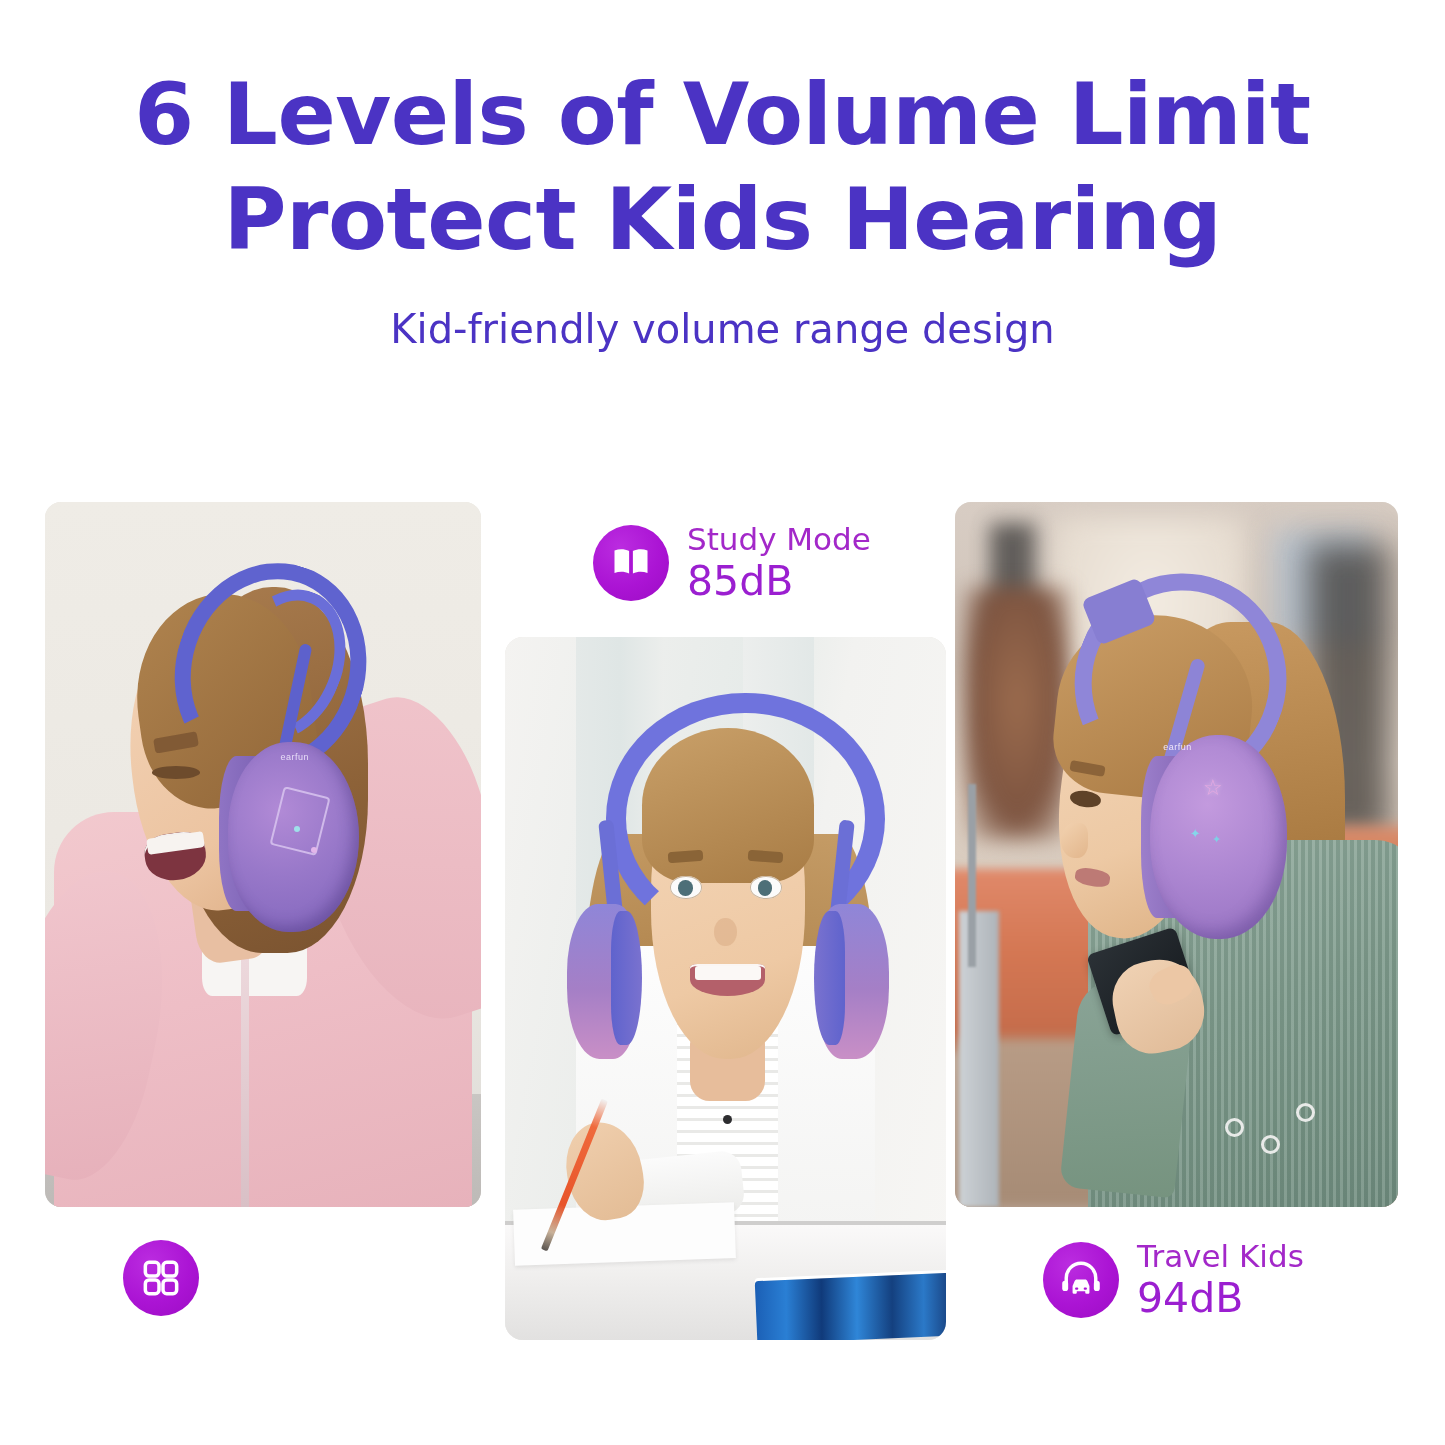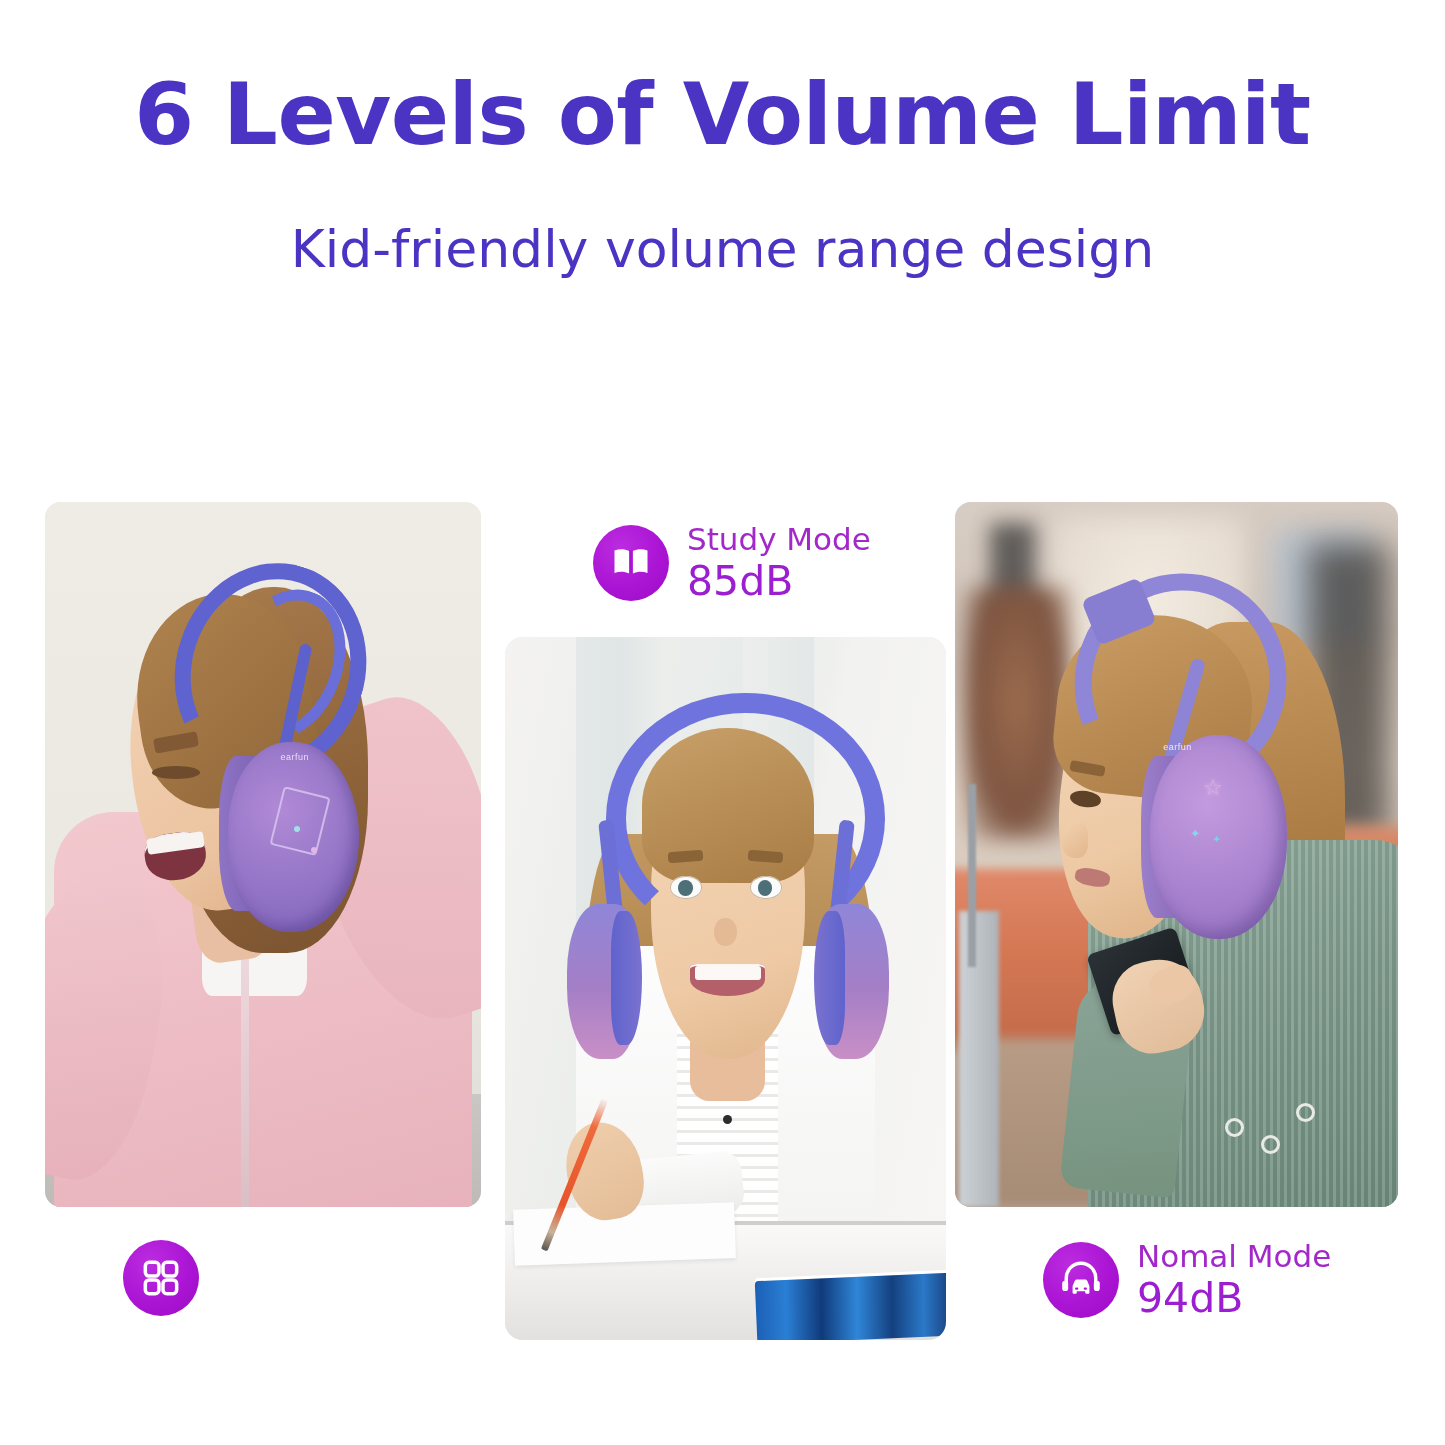--- a/index.html
+++ b/index.html
@@ -41,23 +41,23 @@
     paint-order: stroke fill;
     text-shadow:
        0 0 2px #ffffff;
   }
   .headline .line {
     display: block;
   }
   .subtitle {
     font-family: "DejaVu Sans", sans-serif;
     font-weight: 400;
-    font-size: 52px;
+    font-size: 40px;
     color: #4b33c4;
-    margin: 52px 0 0 0;
+    margin: 34px 0 0 0;
     -webkit-text-stroke: 6px #ffffff;
     paint-order: stroke fill;
   }
 
   
   .photo {
     position: absolute;
     border-radius: 16px;
     overflow: hidden;
     background: #e9e6e1;
@@ -591,20 +591,21 @@
   }
 </style>
 </head>
 <body>
 
 <div id="poster">
 
   <div class="headline-block">
     <h1 class="headline">
       <span class="line">6 Levels of Volume Limit</span>
+      <span class="line">Protect Kids Hearing</span>
     </h1>
     <p class="subtitle">Kid-friendly volume range design</p>
   </div>
 
   <div class="photo photo-left">
     <div class="scene">
       <div class="l-bg"></div>
       <div class="l-sofa"></div>
       <div class="l-cushion"></div>
       <div class="l-cushion2"></div>
@@ -746,18 +747,18 @@
       <svg width="46" height="46" viewBox="0 0 24 24" fill="none" aria-hidden="true">
         <path d="M4.3 13.2V11a7.7 7.7 0 0 1 15.4 0v2.2" stroke="#ffffff" stroke-width="1.8" stroke-linecap="round"></path>
         <rect x="2.2" y="12.4" width="3.1" height="5.4" rx="1.5" fill="#ffffff"></rect>
         <rect x="18.7" y="12.4" width="3.1" height="5.4" rx="1.5" fill="#ffffff"></rect>
         <path d="M7.6 15.1l1.1-2.6c.2-.5.6-.8 1.1-.8h4.4c.5 0 .9.3 1.1.8l1.1 2.6v3.4c0 .4-.3.7-.7.7h-.8a.7.7 0 0 1-.7-.7v-.6H9.8v.6c0 .4-.3.7-.7.7h-.8a.7.7 0 0 1-.7-.7v-3.4z" fill="#ffffff"></path>
         <rect x="8.9" y="15.9" width="1.7" height="1.2" rx=".6" fill="#ab14d4"></rect>
         <rect x="13.4" y="15.9" width="1.7" height="1.2" rx=".6" fill="#ab14d4"></rect>
       </svg>
     </div>
     <div class="badge-text">
-      <div class="badge-title">Nomal Mode</div>
+      <div class="badge-title">Travel Kids</div>
       <div class="badge-db">94dB</div>
     </div>
   </div>
 
 </div>
 
 </body></html>

